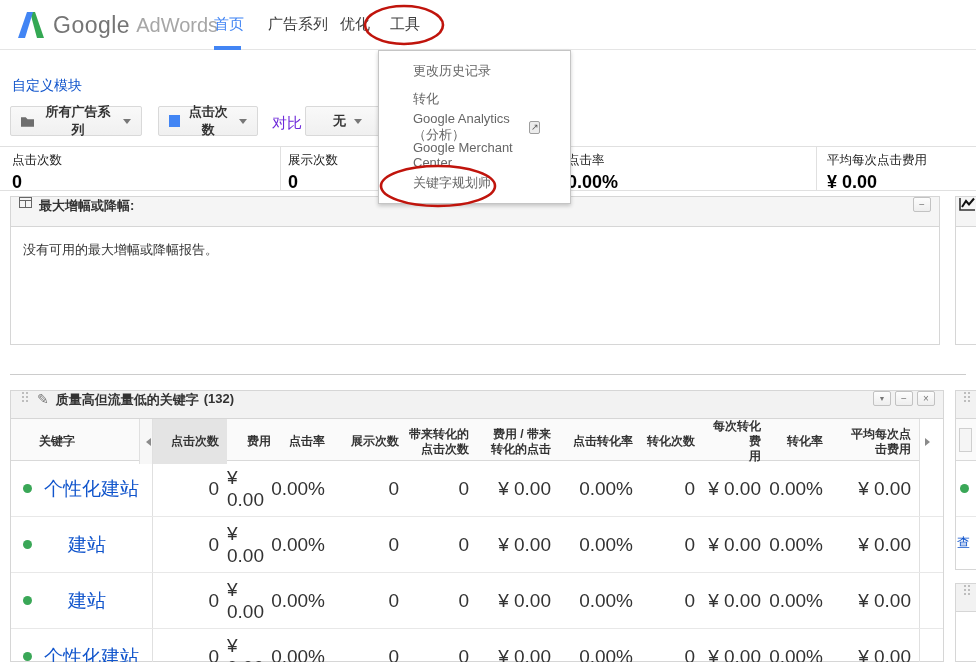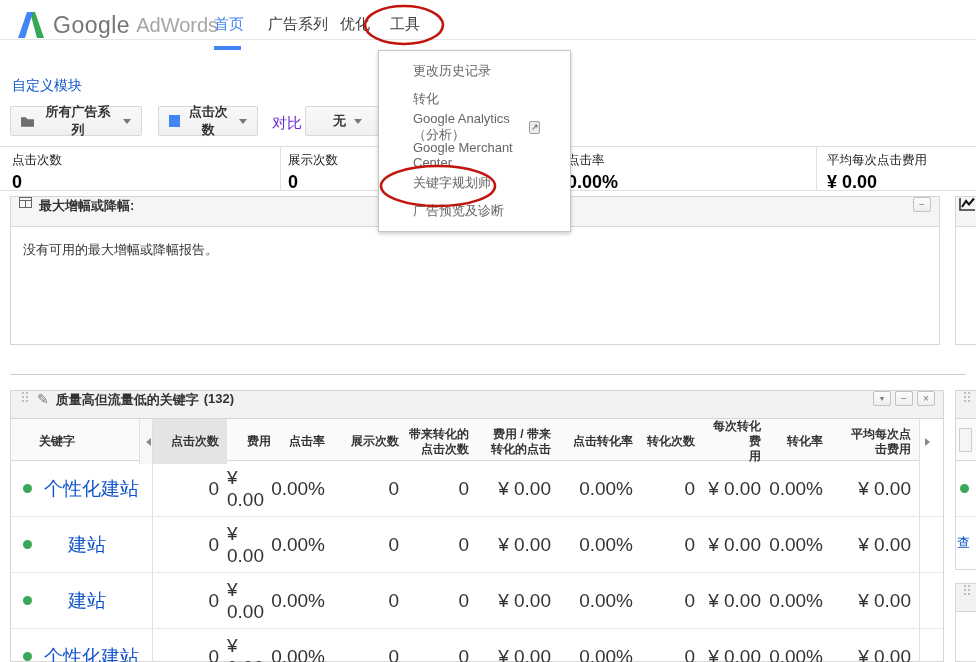--- a/index.html
+++ b/index.html
@@ -1,21 +1,21 @@
 <!DOCTYPE html>
 <html><head>
 <meta charset="utf-8">
 <style>
   * { margin:0; padding:0; box-sizing:border-box; }
   html,body { background:#fff; }
   body { width:976px; height:662px; position:relative; overflow:hidden;
          font-family:"Liberation Sans", sans-serif; color:#333; }
 
   
-  .topnav { position:absolute; left:0; top:0; width:976px; height:40px;
+  .topnav { position:absolute; left:0; top:0; width:976px; height:50px;
             background:#fff; border-bottom:1px solid #e5e5e5; }
   .logo { position:absolute; left:18px; top:11px; height:28px; display:flex; align-items:center; }
   .logo svg { margin-right:9px; }
   .logo .brand { font-size:23px; color:#757575; letter-spacing:.5px; }
   .logo .product { font-size:20px; color:#a6a6a6; margin-left:6px; }
   .nav-item { position:absolute; top:15px; font-size:15px; color:#404040; cursor:pointer; text-decoration:none;text-align:right; }
   .nav-item.active { color:#4285f4; }
   .n1{left:214px} .n2{left:268px} .n3{left:340px} .n4{left:390px}
   .nav-underline { position:absolute; left:214px; top:46px; width:27px; height:4px; background:#4285f4; }
 
@@ -357,23 +357,20 @@
   <div class="menu-item">
     <span>Google Analytics（分析）</span>
     <span class="ext">↗</span>
   </div>
   <div class="menu-item">
     <span>Google Merchant Center</span>
   </div>
   <div class="menu-item">
     <span>关键字规划师</span>
   </div>
-  <div class="menu-item">
-    <span>广告预览及诊断</span>
-  </div>
 </div>
 
 <svg class="ann ann1" width="84" height="44" viewBox="0 0 84 44">
   <ellipse cx="42" cy="22" rx="39" ry="19" fill="none" stroke="#c0140c" stroke-width="2.6"></ellipse>
 </svg>
 <svg class="ann ann2" width="122" height="46" viewBox="0 0 122 46">
   <ellipse cx="60" cy="23" rx="57" ry="20" fill="none" stroke="#c0140c" stroke-width="2.6"></ellipse>
 </svg>
 
 </body></html>

